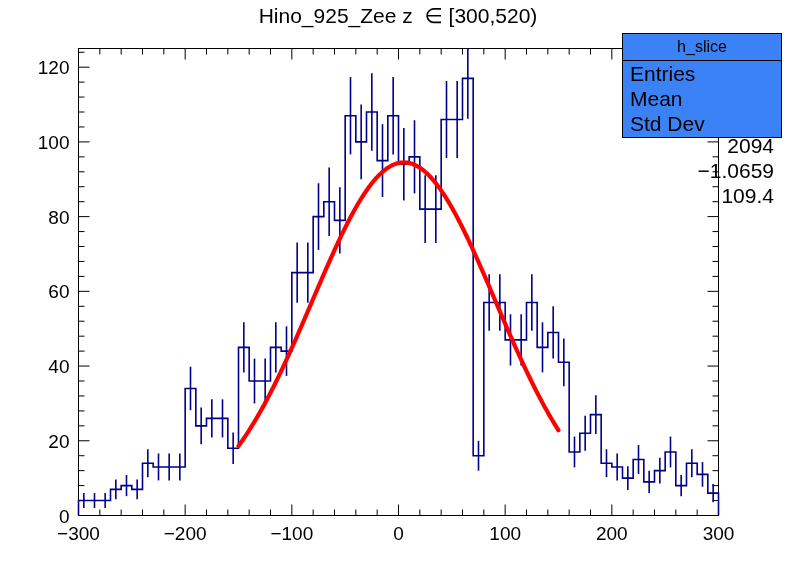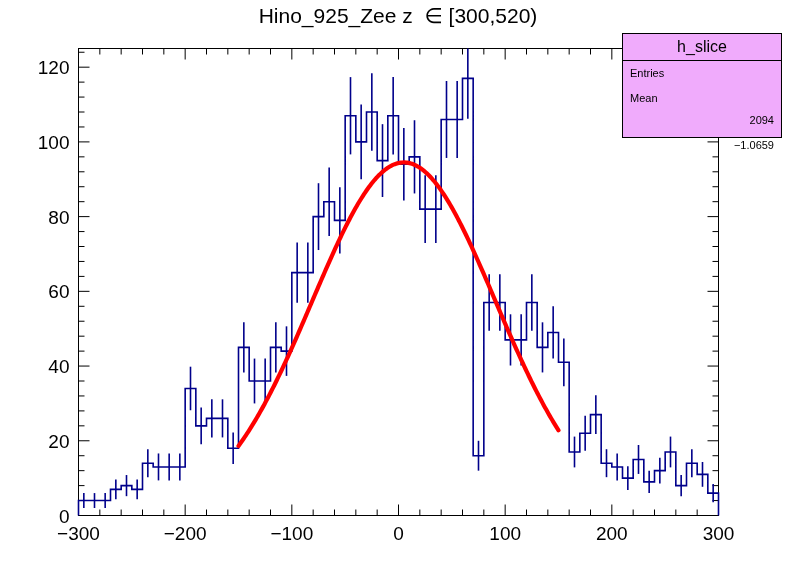--- a/index.html
+++ b/index.html
@@ -31,39 +31,40 @@
     left: 0;
     top: 0;
   }
   #stats-box {
     position: absolute;
     left: 622px;
     top: 33px;
     width: 160px;
     height: 105px;
     border: 1px solid #000000;
-    background: #f0abfc;
+    background: #3b82f6;
     box-sizing: border-box;
   }
   #stats-title {
     height: 26px;
     line-height: 26px;
     text-align: center;
     font-size: 16px;
     border-bottom: 1px solid #000000;
     color: #000000;
   }
   .stats-row {
     display: flex;
     justify-content: space-between;
     padding: 0 7px;
     height: 25px;
     line-height: 25px;
-    font-size: 11px;
+    font-size: 21px;
     color: #000000;
+    flex-direction: column;
   }
   .stats-label { text-align: left; }
   .stats-value { text-align: right; margin-top: 47px; }
 </style>
 </head>
 <body>
 
 <div id="root">
 
   <div id="plot-title">Hino_925_Zee z  ∈ [300,520)</div>
@@ -293,15 +294,19 @@
   <div id="stats-box">
     <div id="stats-title">h_slice</div>
     <div class="stats-row">
       <span class="stats-label">Entries</span>
       <span class="stats-value">2094</span>
     </div>
     <div class="stats-row">
       <span class="stats-label">Mean</span>
       <span class="stats-value">−1.0659</span>
     </div>
+    <div class="stats-row">
+      <span class="stats-label">Std Dev</span>
+      <span class="stats-value">109.4</span>
+    </div>
   </div>
 
 </div>
 
 </body></html>

